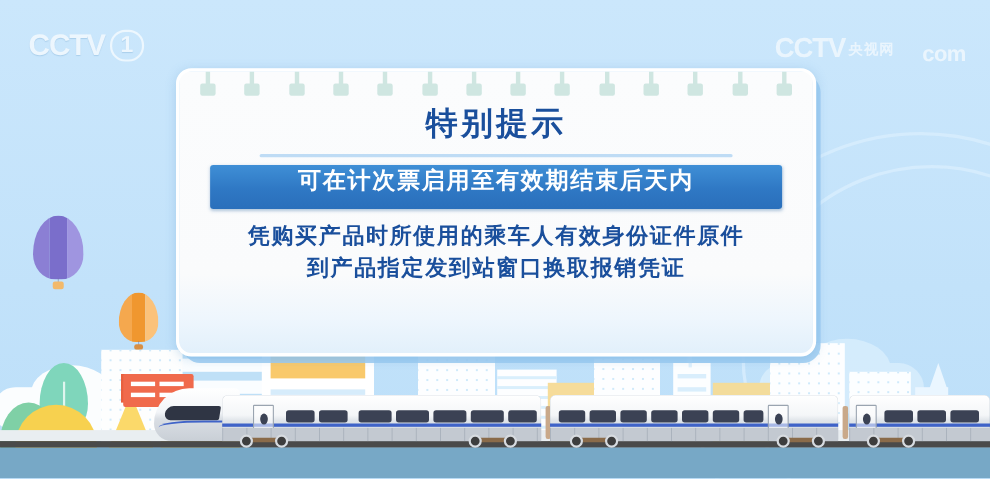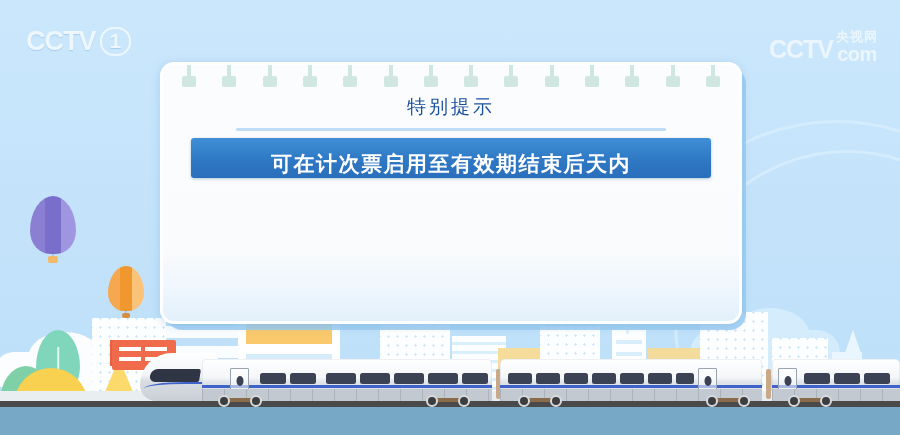--- a/index.html
+++ b/index.html
@@ -66,46 +66,46 @@
   .card{position:absolute;inset:0;border-radius:14px;
       background:linear-gradient(180deg,#fbfcfd 0%,#fafbfc 72%,#eef6fd 88%,#e2f0fb 100%);
       border:3px solid #ffffff;box-sizing:border-box;
       box-shadow:0 2px 10px rgba(90,150,200,.28);overflow:hidden;}
   .pins{position:absolute;left:0;right:0;top:0;height:26px;display:flex;justify-content:space-around;align-items:flex-start;padding:0 6px;}
   .pin{width:14px;height:22px;position:relative;}
   .pin .stem{position:absolute;left:50%;transform:translateX(-50%);top:0;width:4px;height:13px;background:#cfe6e1;border-radius:0 0 1px 1px;}
   .pin .head{position:absolute;left:0;bottom:0;width:14px;height:11px;background:#cfe6e1;border-radius:2px;}
 
   .card-inner{position:relative;padding:30px 22px 0;text-align:center;}
-  .title{font-size:19px;font-weight:normal;color:#1a4f9c;letter-spacing:3px;line-height:1.25;
+  .title{font-size:29px;font-weight:bold;color:#1a4f9c;letter-spacing:3px;line-height:1.25;
          text-shadow:0 1px 0 rgba(255,255,255,.9);}
   .divider{margin:9px auto 0;width:430px;height:3px;background:#bfdcf5;border-radius:2px;}
   .line1{margin-top:12px;font-size:20px;font-weight:bold;color:#2f7ac4;letter-spacing:2px;}
   .hilite{margin:7px auto 0;width:520px;height:40px;border-radius:3px;
           background:linear-gradient(180deg,#3f8fd6 0%,#2f78c4 55%,#2a6fbb 100%);
-          display:flex;align-items:flex-end;justify-content:center;
+          display:flex;align-items:flex-start;justify-content:center;
           box-shadow:0 1px 3px rgba(40,100,160,.35);}
   .hilite .txt{font-size:21px;font-weight:bold;color:#ffffff;letter-spacing:1.5px;white-space:nowrap;display:flex;align-items:baseline;}
   .hilite .big{font-size:36px;font-weight:bold;line-height:.8;letter-spacing:0;margin:0 2px;
                -webkit-text-stroke:1px #2a6fbb;}
   .para{margin-top:11px;font-size:20px;font-weight:bold;color:#1a4f9c;letter-spacing:1.5px;line-height:1.45;}
 
   
   .cctv13{position:absolute;left:26px;top:26px;opacity:.72;}
   .cctv13 .row1{display:flex;align-items:center;gap:2px;}
   .cctv13 .mark{font-size:27px;font-weight:bold;color:rgba(255,255,255,.95);letter-spacing:-1px;
     text-shadow:0 1px 1px rgba(120,170,210,.55);font-family:"Liberation Sans",sans-serif;}
   .cctv13 .num{font-size:21px;font-weight:bold;color:rgba(255,255,255,.95);
     border:2px solid rgba(255,255,255,.9);border-radius:14px;padding:0 8px 1px;margin-left:2px;
     text-shadow:0 1px 1px rgba(120,170,210,.55);}
   .cctv13 .cn{margin-top:3px;font-size:17px;font-weight:bold;letter-spacing:9px;
     color:rgba(255,255,255,.95);text-align:center;text-shadow:0 1px 1px rgba(120,170,210,.5);}
   .wm{position:absolute;right:22px;top:30px;display:flex;align-items:flex-end;gap:3px;opacity:.62;}
   .wm .a{font-size:25px;font-weight:bold;color:#ffffff;letter-spacing:-1px;}
-  .wm .b{display:flex;flex-direction:column;align-items:center;line-height:1;}
+  .wm .b{display:flex;flex-direction:row;align-items:flex-start;line-height:1;gap:25px;}
   .wm .b .cn{font-size:13px;font-weight:bold;color:#ffffff;letter-spacing:1px;}
   .wm .b .dot{font-size:20px;font-weight:bold;color:#ffffff;letter-spacing:-.5px;margin-top:1px;}
 </style>
 </head>
 <body>
 
 <div class="stage">
 
   <div class="sky"></div>
 
@@ -326,20 +326,24 @@
         <div class="title">特别提示</div>
         <div class="divider"></div>
 
         <div class="hilite">
           <span class="txt">
             <span>可在计次票启用至有效期结束后</span>
               <span>天内</span>
           </span>
         </div>
 
+        <div class="para">
+          <div>凭购买产品时所使用的乘车人有效身份证件原件</div>
+          <div>到产品指定发到站窗口换取报销凭证</div>
+        </div>
       </div>
     </div>
   </div>
 
   <div class="cctv13">
     <div class="row1">
       <span class="mark">CCTV</span>
       <span class="num">1</span>
     </div>
   </div>

